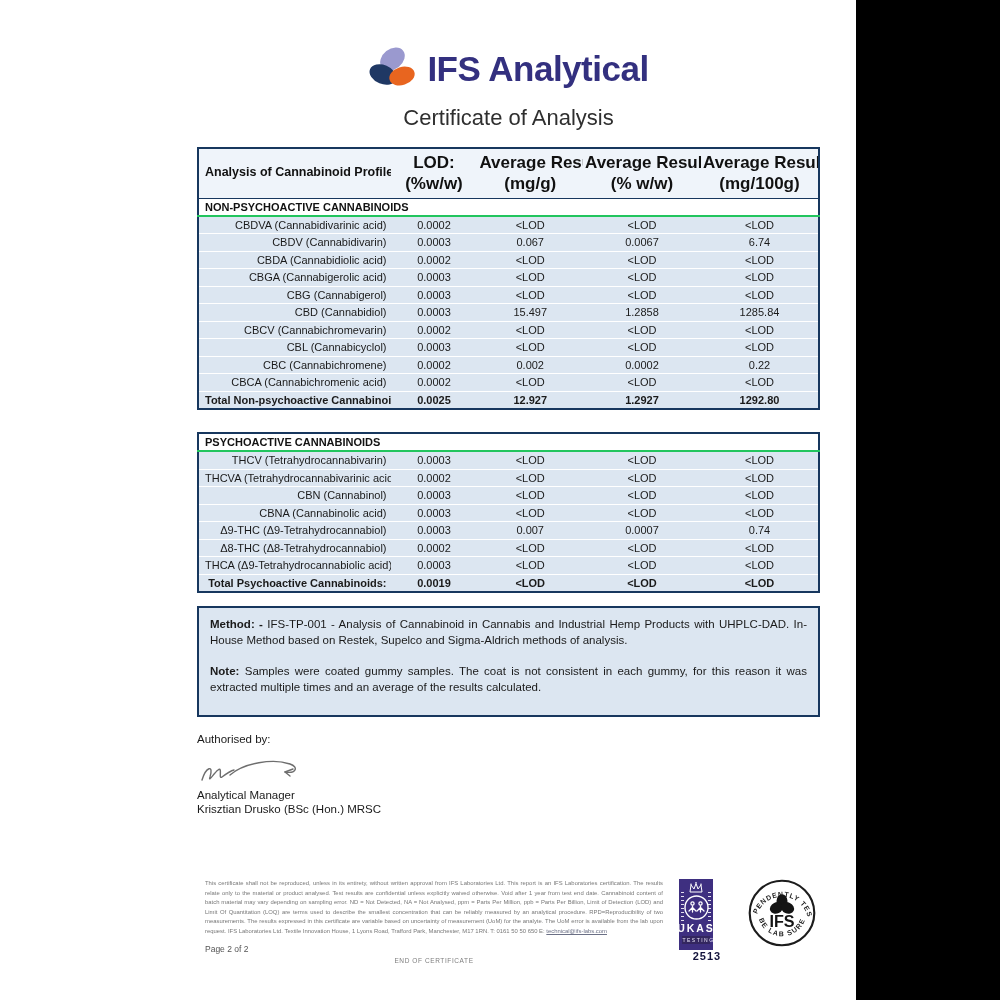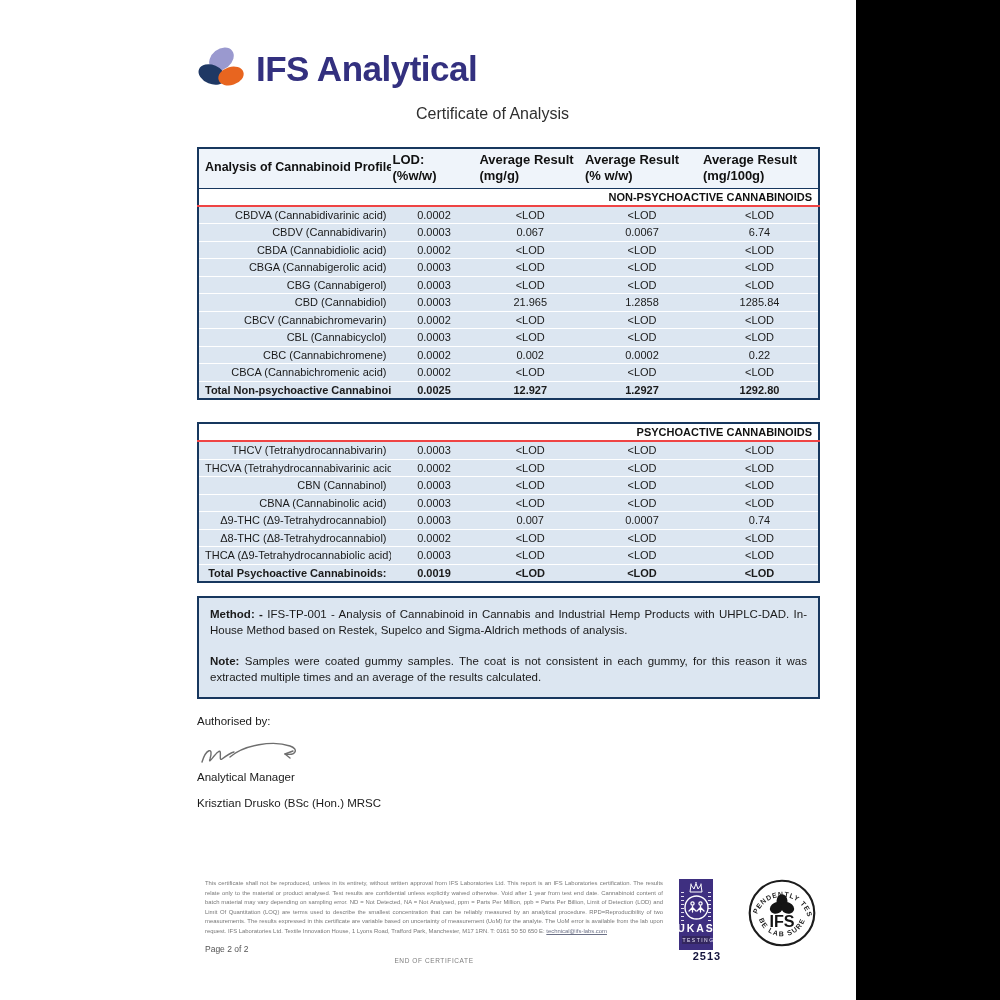--- a/index.html
+++ b/index.html
@@ -1,51 +1,51 @@
 <!DOCTYPE html>
 <html><head>
 <meta charset="utf-8">
 <style>
   * { margin:0; padding:0; box-sizing:border-box; }
   html,body { width:1000px; height:1000px; background:#000; font-family:"Liberation Sans", sans-serif; }
   .page { position:relative; width:856px; height:1000px; background:#fff; overflow:hidden; }
 
   
-  .brand { position:absolute; top:46px; left:197px; width:623px; display:flex; justify-content:flex-start; align-items:center; gap:11px; }
+  .brand { position:absolute; top:46px; left:197px; width:623px; display:flex; justify-content:center; align-items:center; gap:11px; }
   .logo { position:relative; width:48px; height:46px; display:inline-block; }
   .blob { position:absolute; border-radius:50%; }
   .blob-lav    { width:27px; height:20px; top:3px;  left:11px; background:#9a99cf; transform:rotate(-38deg); z-index:1; }
   .blob-navy   { width:28px; height:19px; top:19px; left:1px;  background:#1f3864; transform:rotate(22deg);  z-index:2; }
   .blob-orange { width:26px; height:18px; top:21px; left:21px; background:#e8651f; transform:rotate(-18deg); z-index:3; }
   .brand-name { font-size:35px; font-weight:bold; color:#33307f; letter-spacing:-0.5px; }
-  .doc-title { position:absolute; top:105px; left:181px; width:623px; text-align:center; font-size:16px; color:#2f2f2f; }
+  .doc-title { position:absolute; top:105px; left:197px; width:623px; text-align:center; font-size:22px; color:#2f2f2f; }
 
   
   .content { position:absolute; top:147px; left:197px; width:623px; }
 
   table.coa { width:100%; border-collapse:collapse; table-layout:fixed; border:2px solid #17375e; }
   table.coa th, table.coa td { overflow:hidden; white-space:nowrap; }
-  tr.col-header th { background:#eff4fa; border-bottom:1px solid #17375e; font-size:13px; color:#111; padding:3px 2px; height:32px; vertical-align:middle; text-align:left; line-height:1.25; }
+  tr.col-header th { background:#eff4fa; border-bottom:1px solid #17375e; font-size:17px; color:#111; padding:3px 2px; height:32px; vertical-align:middle; text-align:center; line-height:1.25; }
   tr.col-header th.first { font-size:12.5px; text-align:left; padding-left:6px; }
-  tr.section-row th { background:#ffffff; border-bottom:2px solid #ef4444; font-size:11px; text-align:right; padding:2px 6px; color:#111; }
+  tr.section-row th { background:#ffffff; border-bottom:2px solid #22c55e; font-size:11px; text-align:left; padding:2px 6px; color:#111; }
   table.coa tbody td { background:#dce6f1; font-size:11px; color:#1a1a1a; padding:2px 4px; line-height:12.5px; border-bottom:1px solid rgba(255,255,255,0.75); text-align:center; }
   table.coa tbody td:first-child { text-align:right; padding-left:6px; }
   table.coa tbody tr:last-child td { border-bottom:none; }
   table.coa tbody tr.total td { font-weight:bold; }
   .table2 { margin-top:22px; }
 
   
-  .method-box { margin-top:13px; background:#dce6f1; border:2px solid #17375e; padding:9px 11px 12px 11px; font-size:11.5px; color:#1a1a1a; text-align:justify; line-height:1.38; }
+  .method-box { margin-top:13px; background:#dce6f1; border:2px solid #17375e; padding:9px 11px 20px 11px; font-size:11.5px; color:#1a1a1a; text-align:justify; line-height:1.38; }
   .method-box p + p { margin-top:15px; }
 
   
   .authorised { margin-top:16px; font-size:11.5px; color:#1a1a1a; }
   .sig { display:block; margin:6px 0 0 0; }
   .auth-role { margin-top:2px; }
-  .auth-name { margin-top:14px; }
+  .auth-name { margin-top:2px; }
 
   
   .footer { position:absolute; top:879px; left:205px; width:614px; display:flex; align-items:flex-start; }
   .disclaimer { width:458px; font-size:5.9px; line-height:1.62; text-align:justify; color:#787878; }
   .disclaimer a { color:#6a6f85; text-decoration:underline; cursor:pointer; }
   .badges { margin-left:16px; display:flex; gap:13px; align-items:flex-start; }
   .ukas-wrap { width:56px; text-align:center; }
   .ukas-badge { position:relative; width:34px; height:71px; background:#3e2f80; display:flex; flex-direction:column; align-items:center; padding-top:3px; }
   .ukas-tick { position:absolute; top:13px; width:3px; height:34px;
     background:repeating-linear-gradient(to bottom, rgba(255,255,255,.85) 0 1px, transparent 1px 4px); }
@@ -128,21 +128,21 @@
           <tr>
             <td>CBG (Cannabigerol)</td>
             <td>0.0003</td>
             <td>&lt;LOD</td>
             <td>&lt;LOD</td>
             <td>&lt;LOD</td>
           </tr>
           <tr>
             <td>CBD (Cannabidiol)</td>
             <td>0.0003</td>
-            <td>21.965</td>
+            <td>15.497</td>
             <td>1.2858</td>
             <td>1285.84</td>
           </tr>
           <tr>
             <td>CBCV (Cannabichromevarin)</td>
             <td>0.0002</td>
             <td>&lt;LOD</td>
             <td>&lt;LOD</td>
             <td>&lt;LOD</td>
           </tr>

